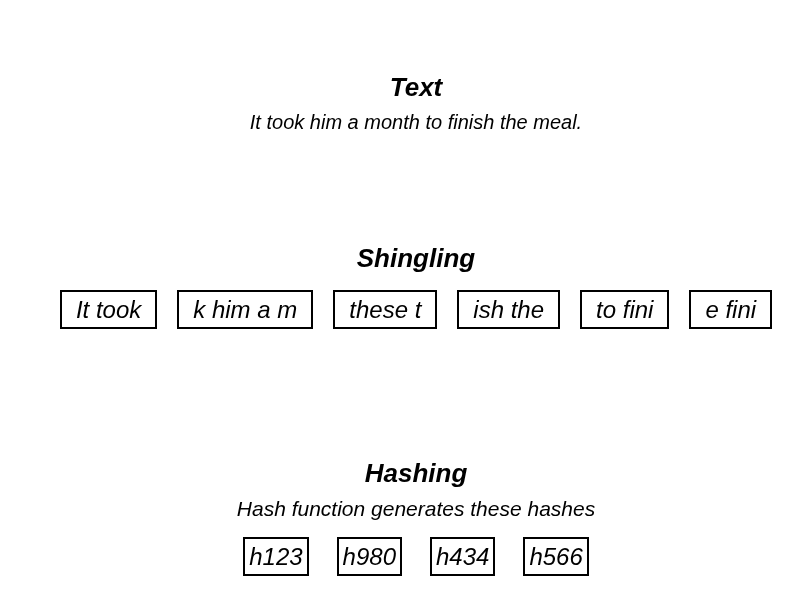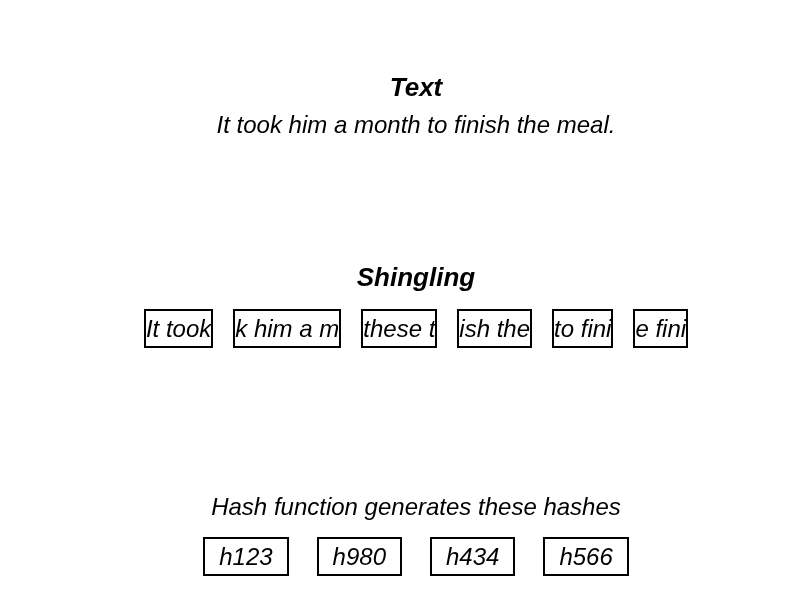--- a/index.html
+++ b/index.html
@@ -14,46 +14,46 @@
     display: flex;
     flex-direction: column;
   }
   .section { text-align: center; }
   .section-heading {
     font-weight: 700;
     font-size: 26px;
     margin-bottom: 6px;
   }
   .section-sub {
-    font-size: 24px;
+    font-size: 21px;
     margin-bottom: 6px;
   }
   .text-body {
-    font-size: 24px;
+    font-size: 20px;
   }
   .gap1 { height: 76px; }
   .gap2 { height: 90px; }
   .row {
     display: flex;
     justify-content: center;
     gap: 4px;
     flex-wrap: nowrap;
   }
   .row.hash {
     gap: 12px;
   }
   .cell {
     border: 2px solid #000;
-    padding: 2px 0;
+    padding: 2px 14px;
     font-size: 24px;
     line-height: 1.3;
     white-space: nowrap;
   }
   .cell.hash {
-    padding: 2px 14px;
+    padding: 2px 4px;
   }
 </style>
 </head>
 <body>
 
 <div class="section">
   <div class="section-heading">Text</div>
   <div class="text-body">It took him a month to finish the meal.</div>
 </div>
 
@@ -67,20 +67,21 @@
     <div class="cell">these t</div>
     <div class="cell">ish the</div>
     <div class="cell">to fini</div>
     <div class="cell">e fini</div>
   </div>
 </div>
 
 <div class="gap2"></div>
 
 <div class="section">
+  <div class="section-heading">Hashing</div>
   <div class="section-sub">Hash function generates these hashes</div>
   <div class="row hash">
     <div class="cell hash">h123</div>
     <div class="cell hash">h980</div>
     <div class="cell hash">h434</div>
     <div class="cell hash">h566</div>
   </div>
 </div>
 
 </body></html>

